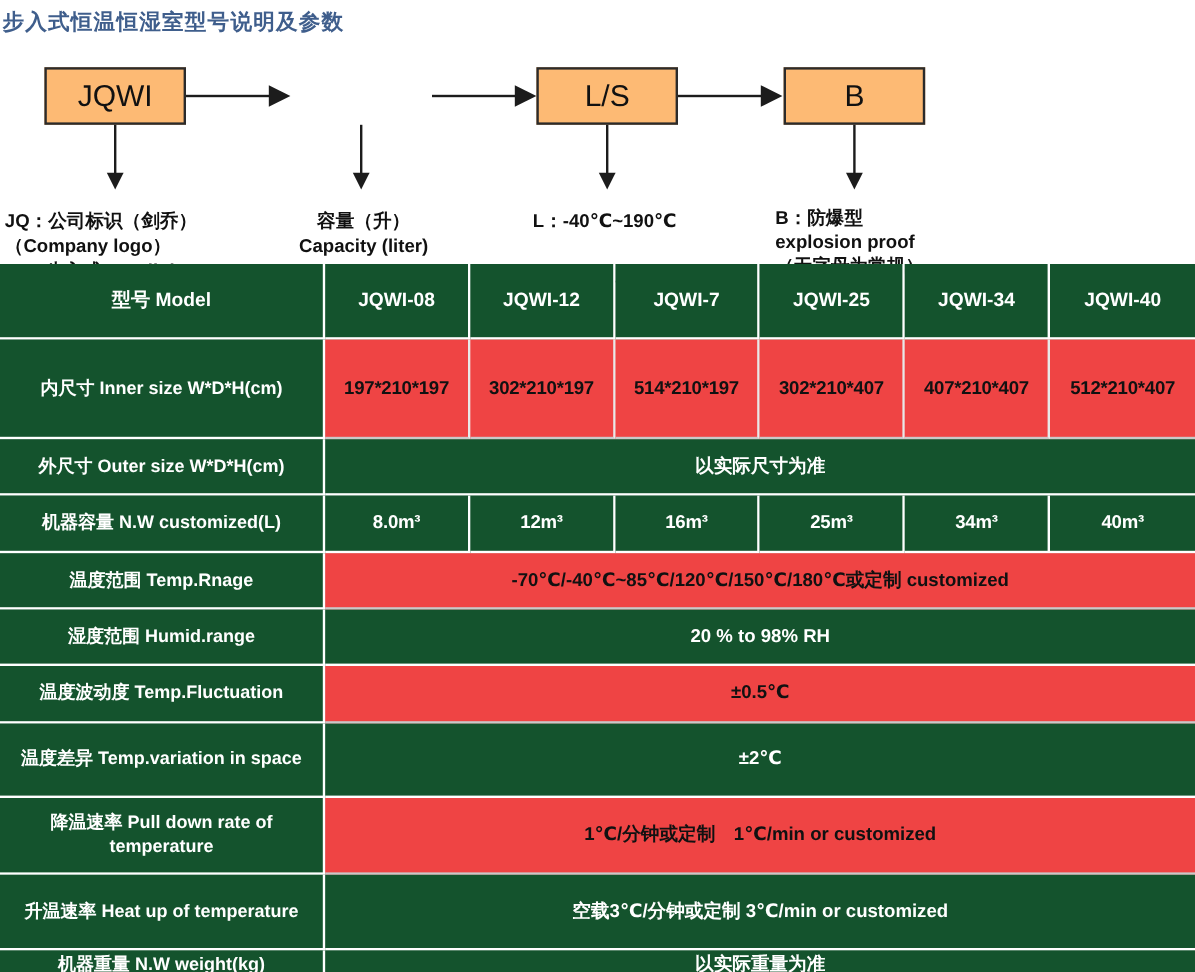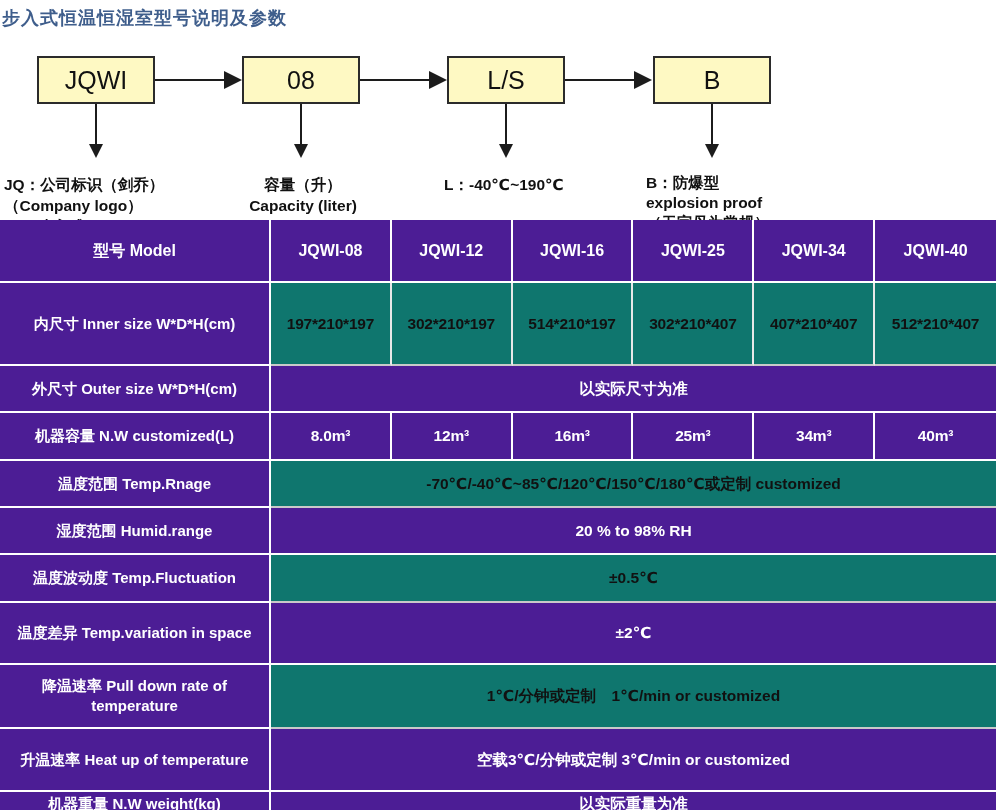--- a/index.html
+++ b/index.html
@@ -15,21 +15,21 @@
   .title{
     position:absolute;left:2px;top:6px;
     font-size:18px;font-weight:bold;color:#3f5e8c;
     letter-spacing:1px;white-space:nowrap;
   }
 
   
   .diagram{position:absolute;left:0;top:46px;width:996px;height:170px;}
   .dbox{
     position:absolute;box-sizing:border-box;
-    border:2px solid #2b2b2b;background:#fef9c3;
+    border:2px solid #2b2b2b;background:#fdba74;
     display:flex;align-items:center;justify-content:center;
     font-size:25px;font-weight:normal;color:#111;
     font-family:"Liberation Sans","DejaVu Sans",sans-serif;
   }
   .b1{left:37px;top:10px;width:118px;height:48px;}
   .b2{left:242px;top:10px;width:118px;height:48px;}
   .b3{left:447px;top:10px;width:118px;height:48px;}
   .b4{left:653px;top:10px;width:118px;height:48px;}
 
   
@@ -75,32 +75,32 @@
 
   
   .tbl{
     position:absolute;left:0;top:220px;width:996px;
     border-collapse:separate;border-spacing:0;table-layout:fixed;
   }
   .tbl td{
     box-sizing:border-box;
     border-right:2px solid #ffffff;
     border-bottom:2px solid #ffffff;
-    background:#4c1d95;
+    background:#14532d;
     color:#ffffff;
     font-weight:bold;
     text-align:center;
     vertical-align:middle;
     padding:2px 4px;
     font-size:15px;
     line-height:20px;
   }
   .tbl td:last-child{border-right:none;margin-left:32px;}
   .tbl td.white{
-    background:#0f766e;color:#111111;
+    background:#ef4444;color:#111111;
     border-right:2px solid #e8e8e8;
     border-bottom:2px solid #c9c9c9;
   }
   .tbl td.white:last-child{border-right:none;}
   .tbl td.hdr{font-size:16px;}
   .tbl td.lbl{font-size:15px;}
   .tbl td.num{font-size:15.5px;letter-spacing:-0.2px;}
   .tbl td.val{font-size:15.5px;}
   .col0{width:271px;}
   .colx{width:120.8px;}
@@ -108,21 +108,20 @@
 </head>
 <body>
 
 <div class="page">
 
   <div class="title">步入式恒温恒湿室型号说明及参数</div>
 
   <div class="diagram">
 
     <div class="dbox b1">JQWI</div>
-    <div class="dbox b2">08</div>
     <div class="dbox b3">L/S</div>
     <div class="dbox b4">B</div>
 
     <div class="hline h1"></div>
     <div class="harrow ha1"></div>
     <div class="hline h2"></div>
     <div class="harrow ha2"></div>
     <div class="hline h3"></div>
     <div class="harrow ha3"></div>
 
@@ -166,21 +165,21 @@
         <col class="colx">
       <col class="colx">
         <col class="colx">
         <col class="colx">
     </colgroup>
     <tbody>
         <tr style="height: 63px;">
           <td class="hdr">型号 Model</td>
           <td class="hdr">JQWI-08</td>
           <td class="hdr">JQWI-12</td>
-          <td class="hdr">JQWI-16</td>
+          <td class="hdr">JQWI-7</td>
           <td class="hdr">JQWI-25</td>
           <td class="hdr">JQWI-34</td>
           <td class="hdr">JQWI-40</td>
         </tr>
         <tr style="height: 83px;">
           <td class="lbl">内尺寸 Inner size W*D*H(cm)</td>
           <td class="num white">197*210*197</td>
           <td class="num white">302*210*197</td>
           <td class="num white">514*210*197</td>
           <td class="num white">302*210*407</td>

